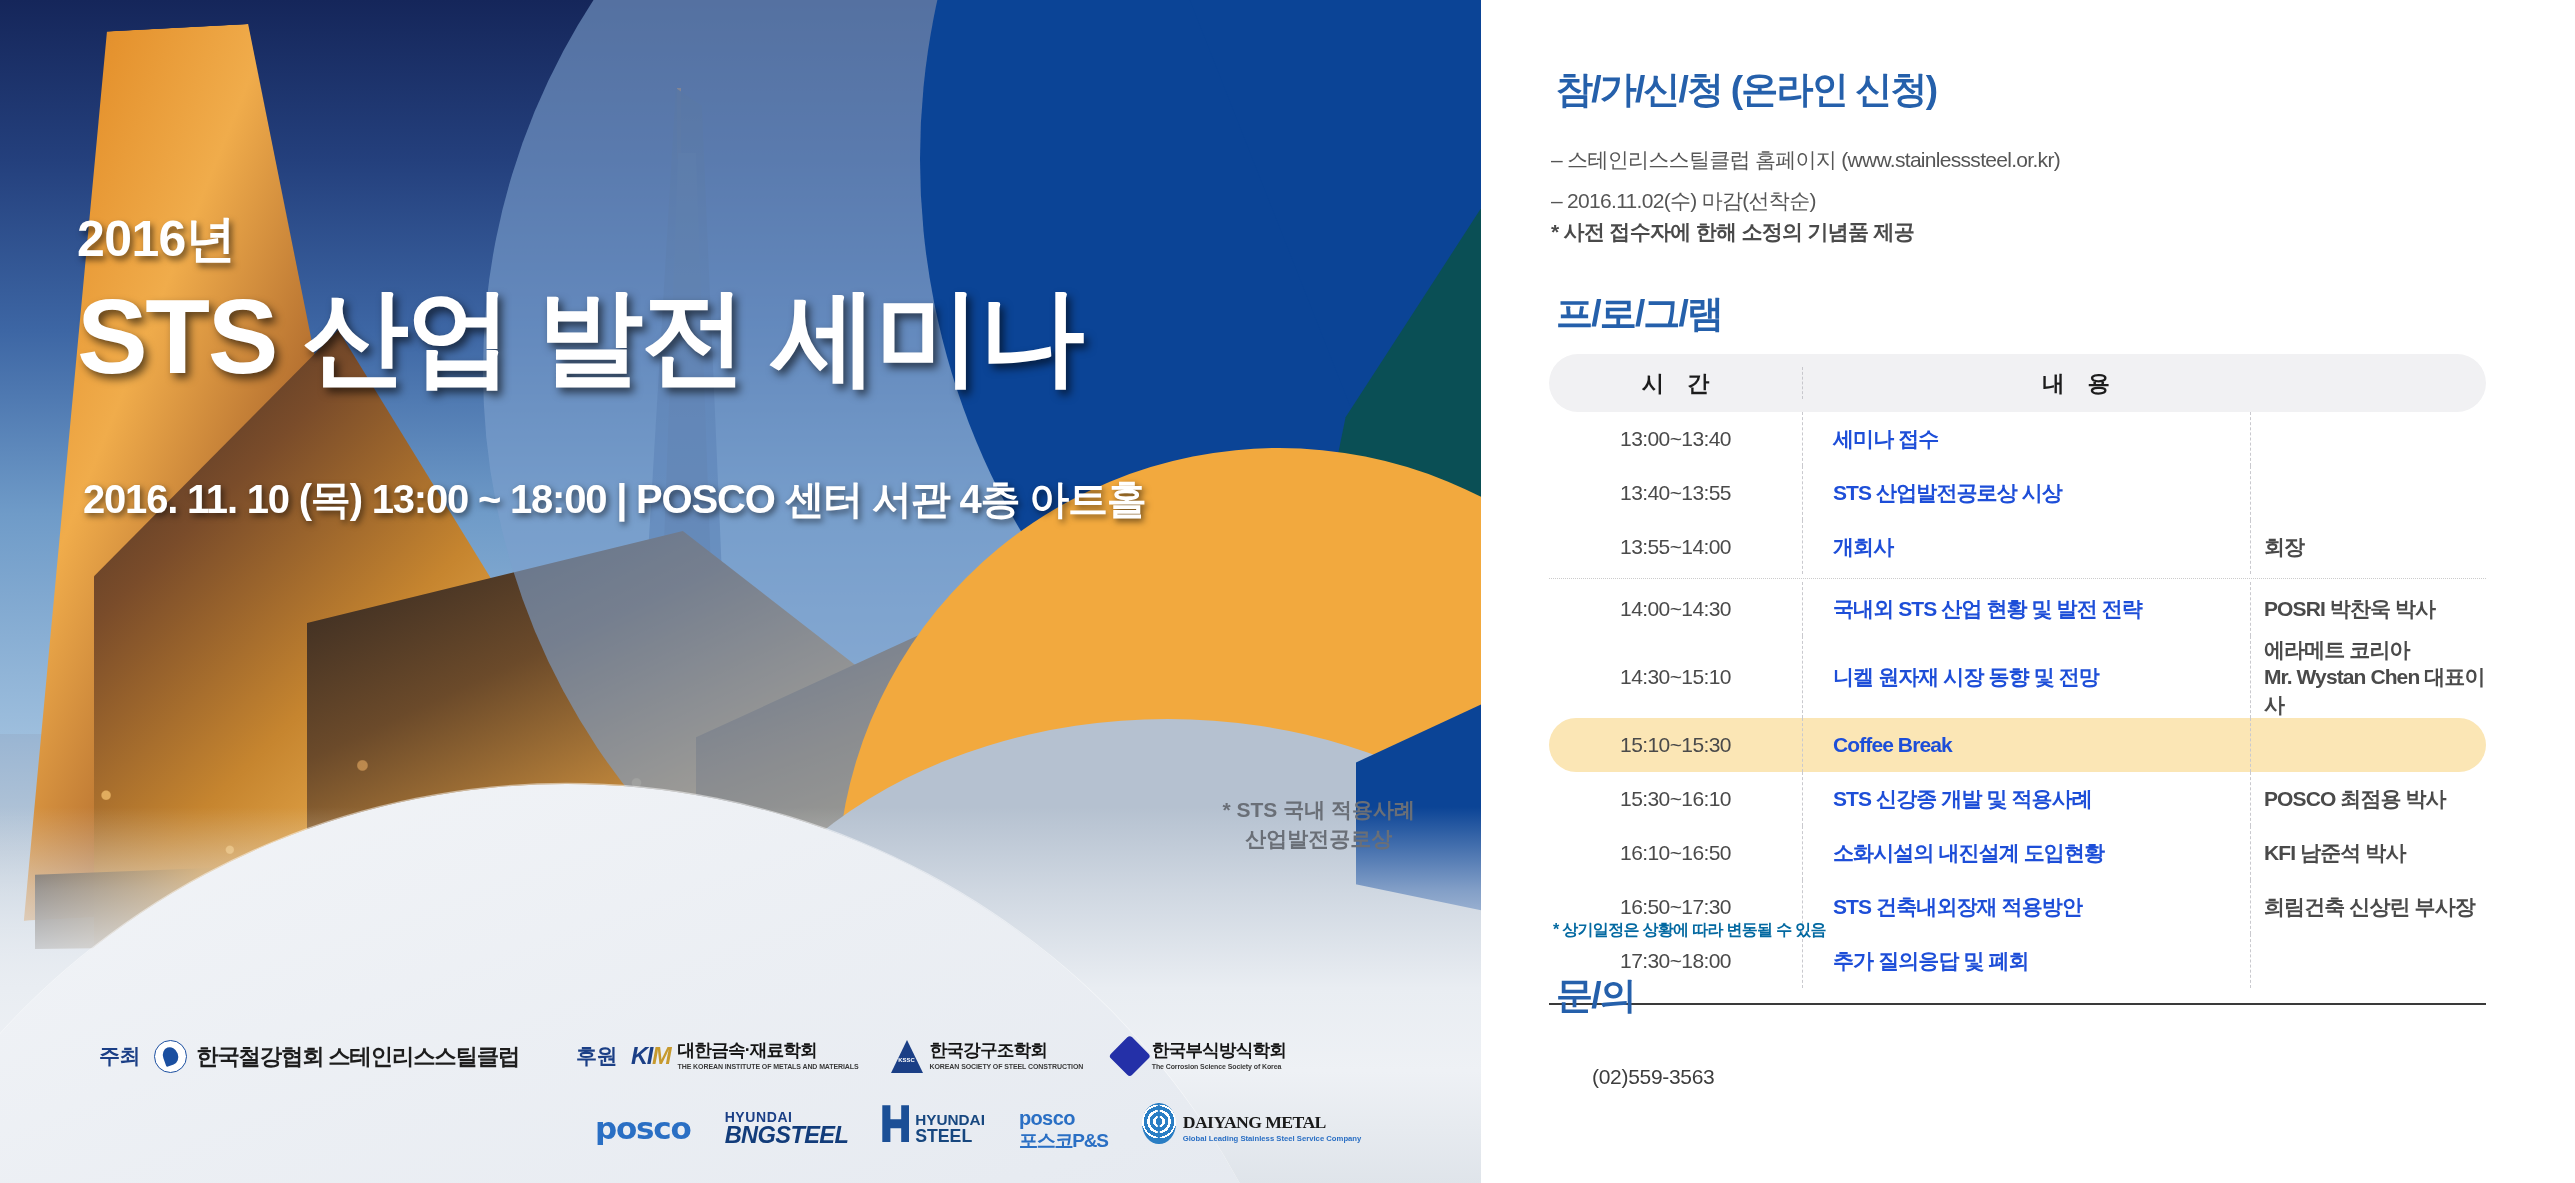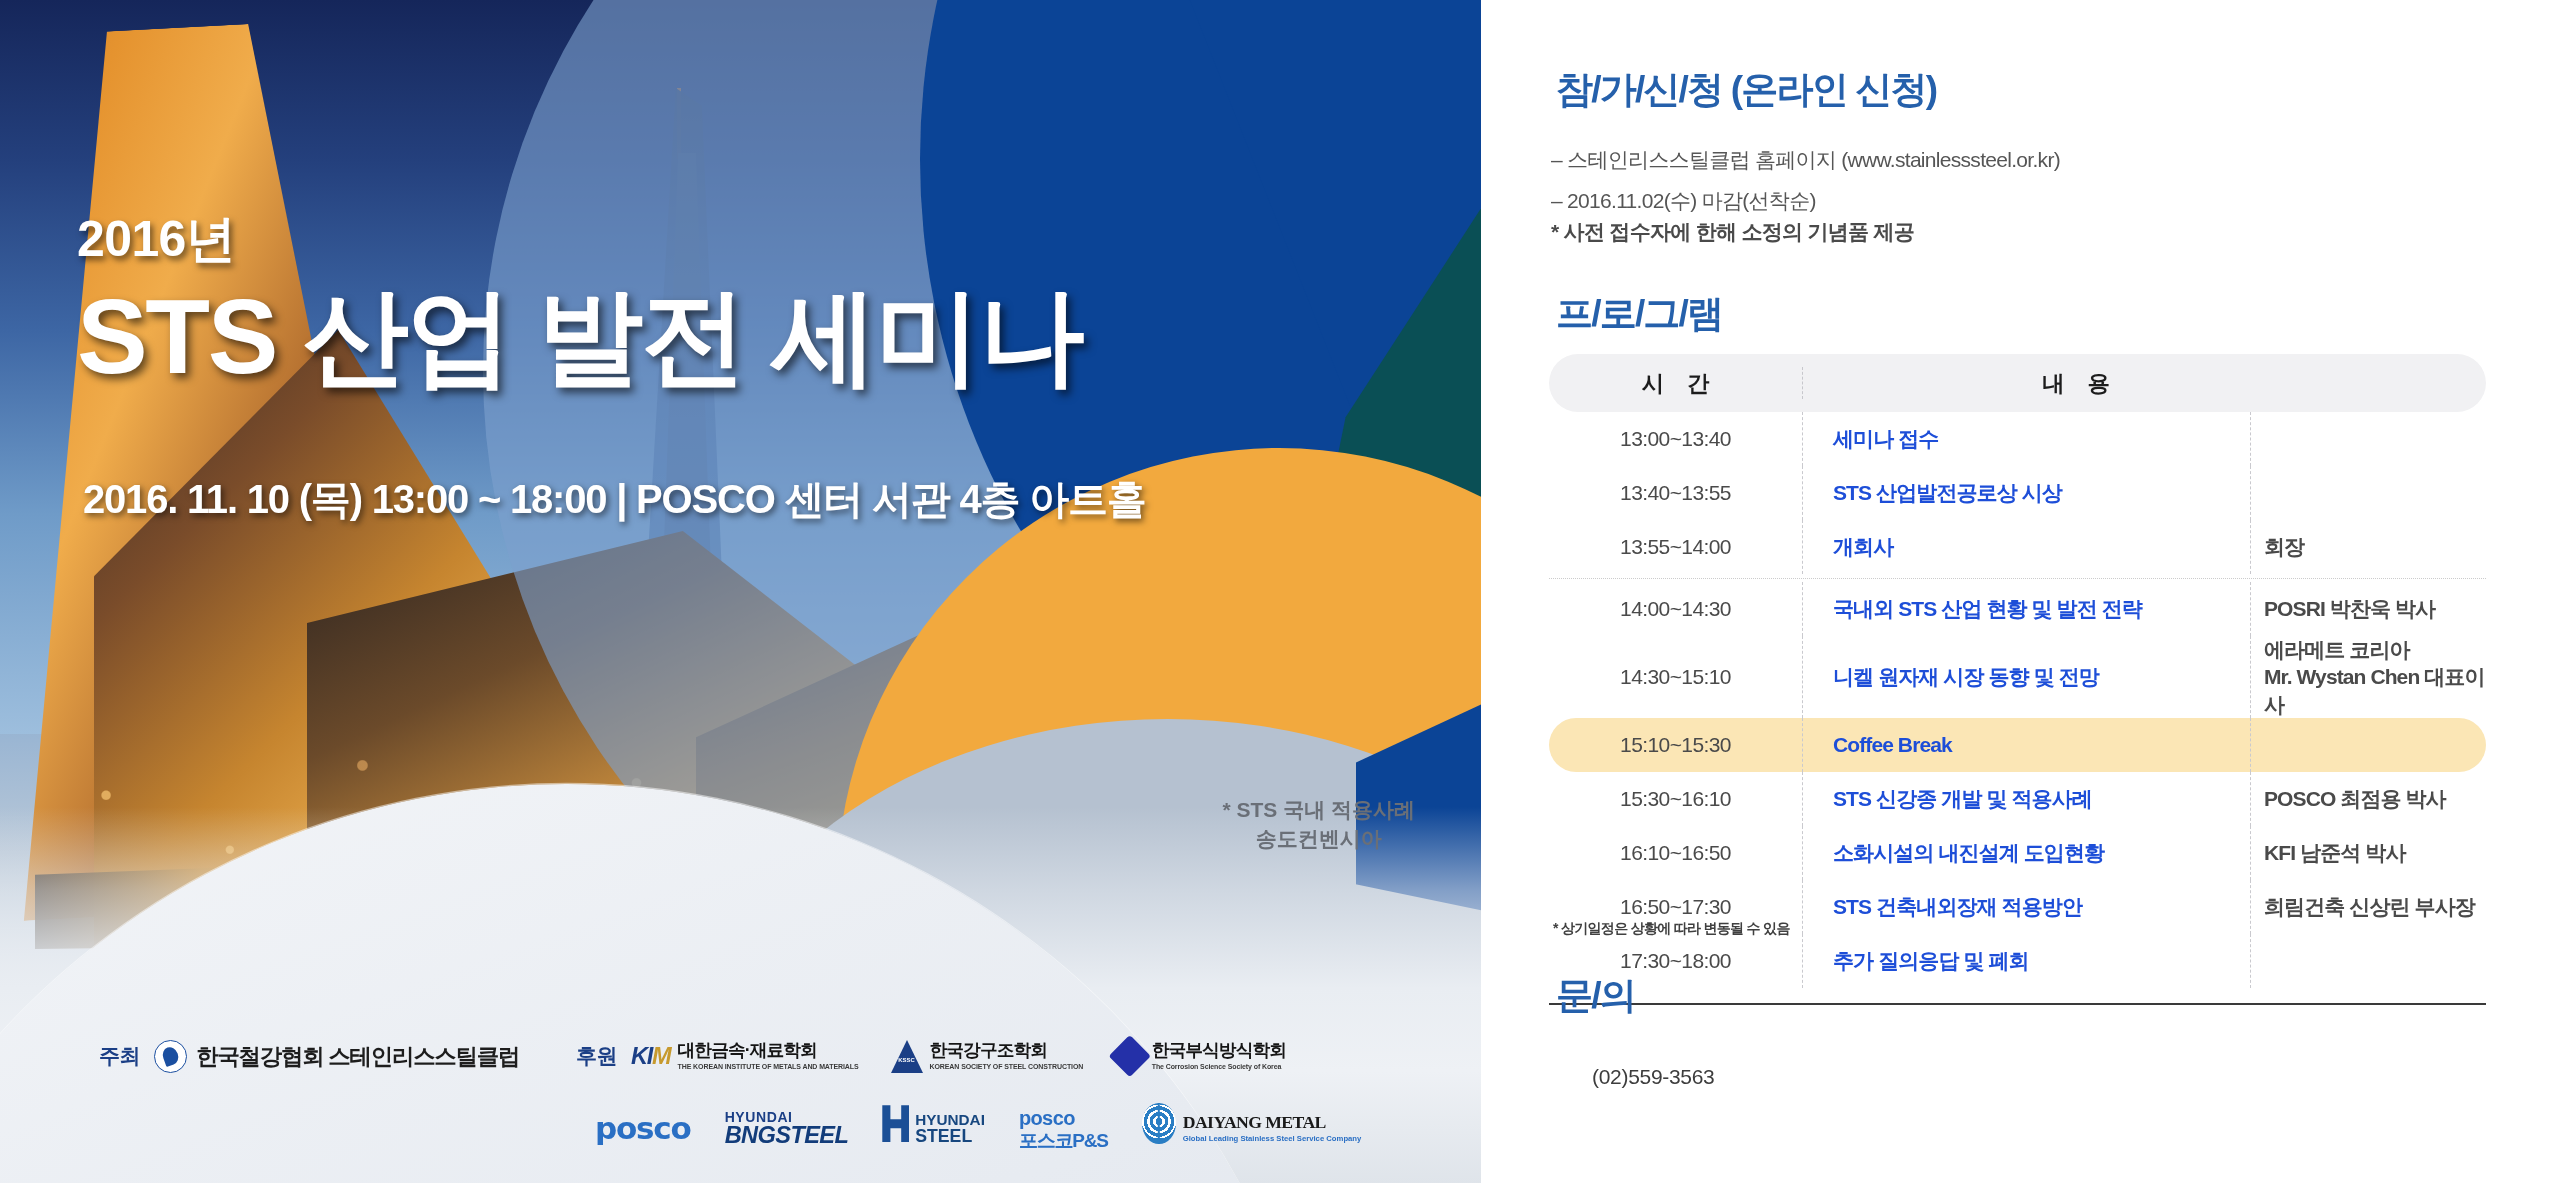--- a/index.html
+++ b/index.html
@@ -270,21 +270,21 @@
   }
   .vline-a { left:253px; }
   .vline-b { left:701px; }
   .rowsep {
     height:0; border-top:1.8px dotted #cccccc; margin:3.5px 0 3.5px 0;
   }
   .table-bottom { height:0; border-top:2.4px solid #3a3a3a; margin-top:15.3px; }
 
   .prog-note {
     position:absolute; left:72px; top:920px;
-    font-size:14px; color:#404040; font-weight:700; letter-spacing:-0.7px; white-space:nowrap;
+    font-size:16px; color:#0369a1; font-weight:700; letter-spacing:-0.7px; white-space:nowrap;
   }
 
   .contact-lines { position:absolute; left:73px; top:1054px; }
   .contact-lines .l1 { font-size:21px; color:#3d3d3d; letter-spacing:-0.3px; white-space:nowrap; }
   .contact-lines .l2 { font-size:21px; color:#3d3d3d; letter-spacing:-0.3px; margin-top:10.6px; padding-left:38px; white-space:nowrap; }
   .contact-lines .sep { color:#9a9a9a; padding:0 10.6px; }
 </style>
 </head>
 <body>
 
@@ -318,21 +318,21 @@
     <div class="arc-mask"></div>
 
     <div class="title-block">
       <div class="year">2016년</div>
       <div class="main-title">STS 산업 발전 세미나</div>
     </div>
     <div class="subtitle">2016. 11. 10 (목) 13:00 ~ 18:00 | POSCO 센터 서관 4층 아트홀</div>
 
     <div class="photo-caption">
       <div>* STS 국내 적용사례</div>
-      <div>송도컨벤시아</div>
+      <div>산업발전공로상</div>
     </div>
 
     <div class="logo-rows">
 
       <div class="logo-row row1">
         <span class="role-tag">주최</span>
         <span class="kosa-mark">
             <i></i>
           </span>
         <span class="org-name">한국철강협회 스테인리스스틸클럽</span>

